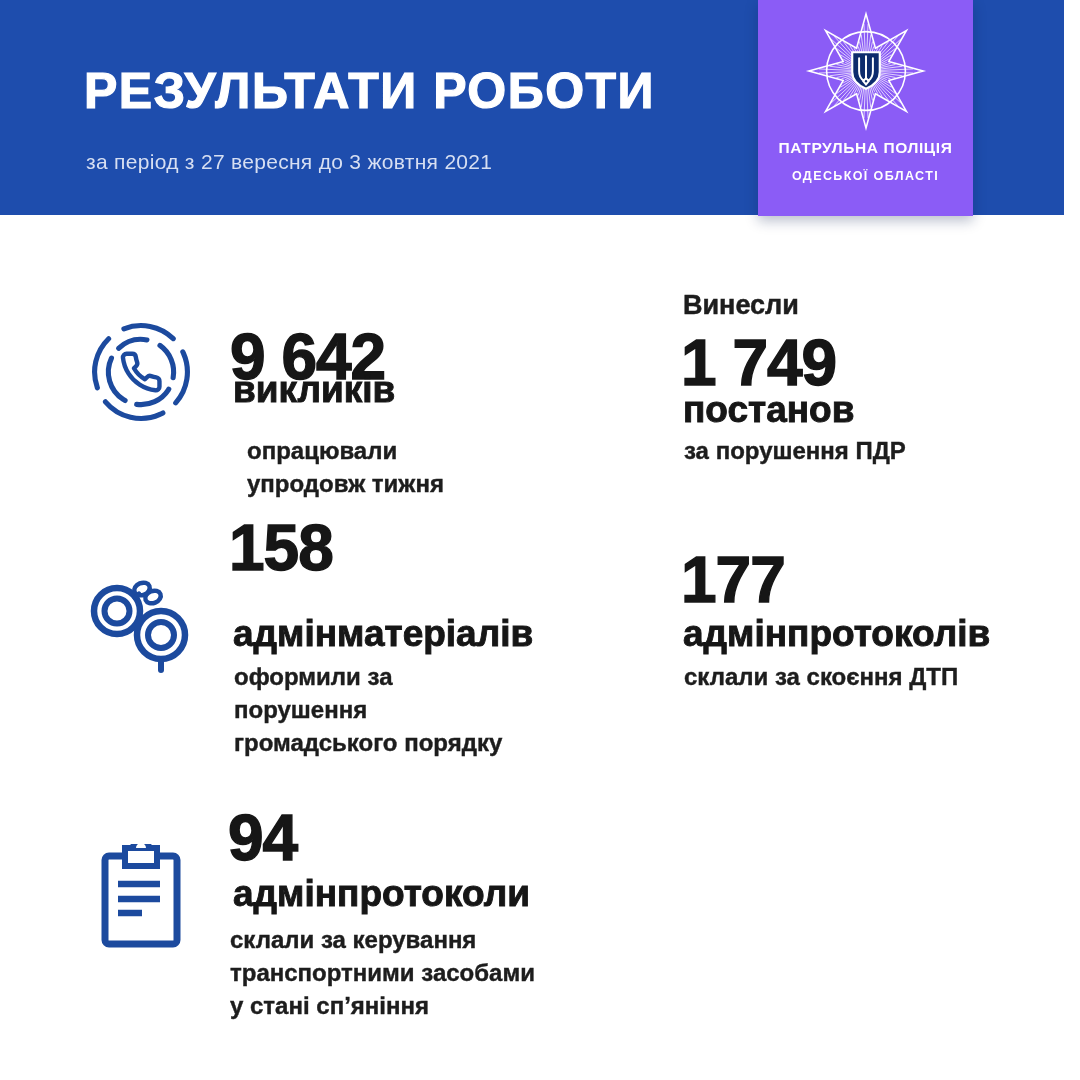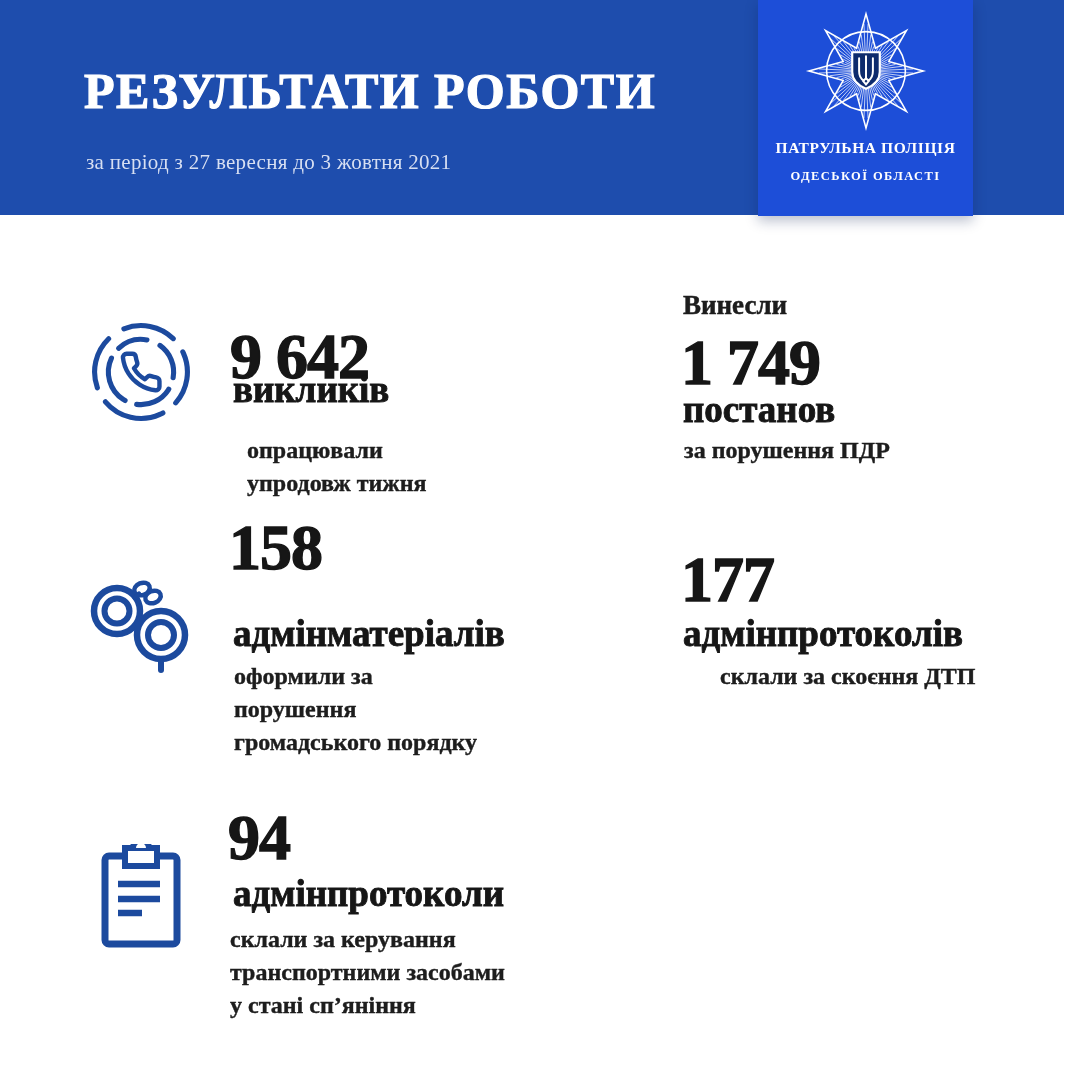--- a/index.html
+++ b/index.html
@@ -1,34 +1,34 @@
 <!DOCTYPE html>
 <html><head>
 <meta charset="utf-8">
 <style>
   html,body{margin:0;padding:0;background:#fff;}
   #canvas{
     position:relative;width:1064px;height:1080px;overflow:hidden;
-    background:#ffffff;font-family:Liberation Serif, serif;
+    background:#ffffff;font-family:Liberation Sans, sans-serif;
     -webkit-font-smoothing:antialiased;
   }
   
   .header{position:absolute;left:0;top:0;width:1080px;height:215px;background:#1e4dad;}
   .title{
     position:absolute;left:84px;top:62px;margin:0;
     font-size:50px;font-weight:700;letter-spacing:1.5px;color:#fff;
     -webkit-text-stroke:1.2px #fff;white-space:nowrap;
   }
   .subtitle{
     position:absolute;left:86px;top:126px;
     font-size:21px;font-weight:400;color:#d7dff2;letter-spacing:.3px;white-space:nowrap;margin-top:24px;
   }
   .logo-box{
     position:absolute;left:758px;top:0;width:215px;height:216px;
-    background:#1d4ed8;box-shadow:0 5px 12px rgba(10,30,80,.28);
+    background:#8b5cf6;box-shadow:0 5px 12px rgba(10,30,80,.28);
     display:flex;flex-direction:column;align-items:center;
   }
   .badge{margin-top:10px;width:130px;height:122px;display:block;}
   .badge .rays{stroke:#fff;stroke-width:.8;opacity:.92;}
   .org-name{font-size:15.5px;font-weight:700;color:#fff;letter-spacing:.6px;margin-top:7px;white-space:nowrap;}
   .org-region{font-size:12.5px;font-weight:700;color:#fff;letter-spacing:1.4px;margin-top:12px;white-space:nowrap;}
   
   .abs{position:absolute;}
   .num{
     font-size:64px;font-weight:700;color:#161616;letter-spacing:-1px;line-height:1;
@@ -184,21 +184,21 @@
     <div class="num abs" style="left:229px;top:516px;">158</div>
     <div class="unit abs" style="left:233px;top:615px;">адмінматеріалів</div>
     <div class="desc abs" style="left:234px;top:660px;">оформили за
 порушення
 громадського порядку</div>
   </section>
 
   <section>
     <div class="num abs" style="left:681px;top:548px;">177</div>
     <div class="unit abs" style="left:683px;top:615px;">адмінпротоколів</div>
-    <div class="desc abs" style="left:684px;top:660px;margin-left:36px;">склали за скоєння ДТП</div>
+    <div class="desc abs" style="left:684px;top:660px;">склали за скоєння ДТП</div>
   </section>
 
   <section>
     <svg class="icon abs" style="left:100px;top:844px;" width="82" height="108" viewBox="0 0 82 108">
       <g stroke="#1c4a9e">
         <rect x="5" y="12" width="72" height="88" rx="4" fill="none" stroke-width="7"></rect>
         <rect x="25" y="4" width="32" height="18" fill="#ffffff" stroke-width="6"></rect>
         <path d="M33,4 a8,8 0 0 1 16,0" fill="#ffffff" stroke-width="6"></path>
         <line x1="18" y1="40" x2="60" y2="40" stroke-width="6.5"></line>
         <line x1="18" y1="55" x2="60" y2="55" stroke-width="6.5"></line>

